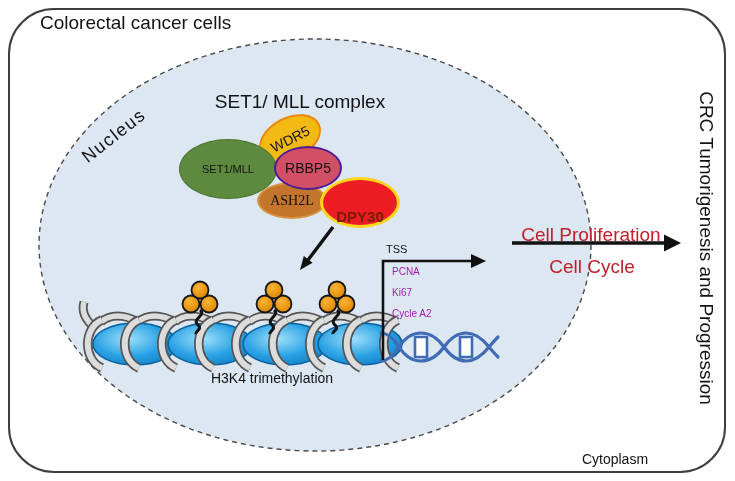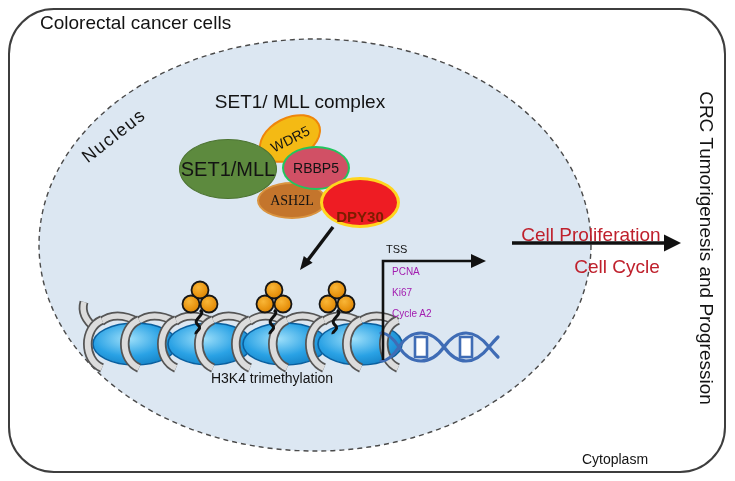--- a/index.html
+++ b/index.html
@@ -13,30 +13,30 @@
   }
   .art{position:absolute;left:0;top:0;}
   .lbl{position:absolute;white-space:nowrap;color:#131313;}
   .lbl-cell{left:40px;top:12px;font-size:19px;}
   .lbl-complex{left:300px;top:83px;transform:translateX(-50%);font-size:19px;margin-top:8px;}
   .lbl-nucleus{left:114px;top:136px;transform:translate(-50%,-50%) rotate(-38deg);font-size:18px;letter-spacing:1.5px;}
   .lbl-h3k4{left:272px;top:370px;transform:translateX(-50%);font-size:14px;}
   .lbl-tss{left:386px;top:243px;font-size:11px;}
   .genes{position:absolute;left:392px;top:261px;font-size:10px;line-height:21px;color:#a21caf;}
   .lbl-prolif{left:591px;top:224px;transform:translateX(-50%);font-size:19px;color:#bf202c;}
-  .lbl-cycle{left:592px;top:256px;transform:translateX(-50%);font-size:19px;color:#bf202c;margin-left:25px;}
+  .lbl-cycle{left:592px;top:256px;transform:translateX(-50%);font-size:19px;color:#bf202c;}
   .lbl-side{left:706px;top:248px;transform:translate(-50%,-50%) rotate(90deg);font-size:19px;transform-origin:center;}
   .lbl-cyto{left:615px;top:451px;transform:translateX(-50%);font-size:14px;}
   .oval{
     position:absolute;border-radius:50%;display:flex;align-items:center;justify-content:center;
     font-size:14px;color:#131313;text-align:center;
   }
-  .oval-setmll{left:179px;top:139px;width:96px;height:58px;border:1.5px solid #4d7433;z-index:2;font-size:20px;}
+  .oval-setmll{left:179px;top:139px;width:96px;height:58px;border:1.5px solid #4d7433;z-index:2;font-size:11px;}
   .oval-wdr5{left:257px;top:117px;width:62px;height:39px;border:2.5px solid #ef860b;transform:rotate(-27deg);z-index:1;}
-  .oval-rbbp5{left:282px;top:146px;width:64px;height:40px;border:2px solid #22c55e;z-index:4;}
+  .oval-rbbp5{left:274px;top:146px;width:64px;height:40px;border:2px solid #4c1d95;z-index:4;}
   .oval-ash2l{left:257px;top:182px;width:66px;height:33px;border:2px solid #da9440;z-index:3;}
   .oval-dpy30{left:320px;top:177px;width:74px;height:45px;border:3px solid #ffd51e;z-index:5;font-size:15px;font-weight:bold;}
   .oval-dpy30 span{color:#7b1d00;}
 </style>
 </head>
 <body>
 
 <div class="stage">
 
   <div class="outer-box"></div>

